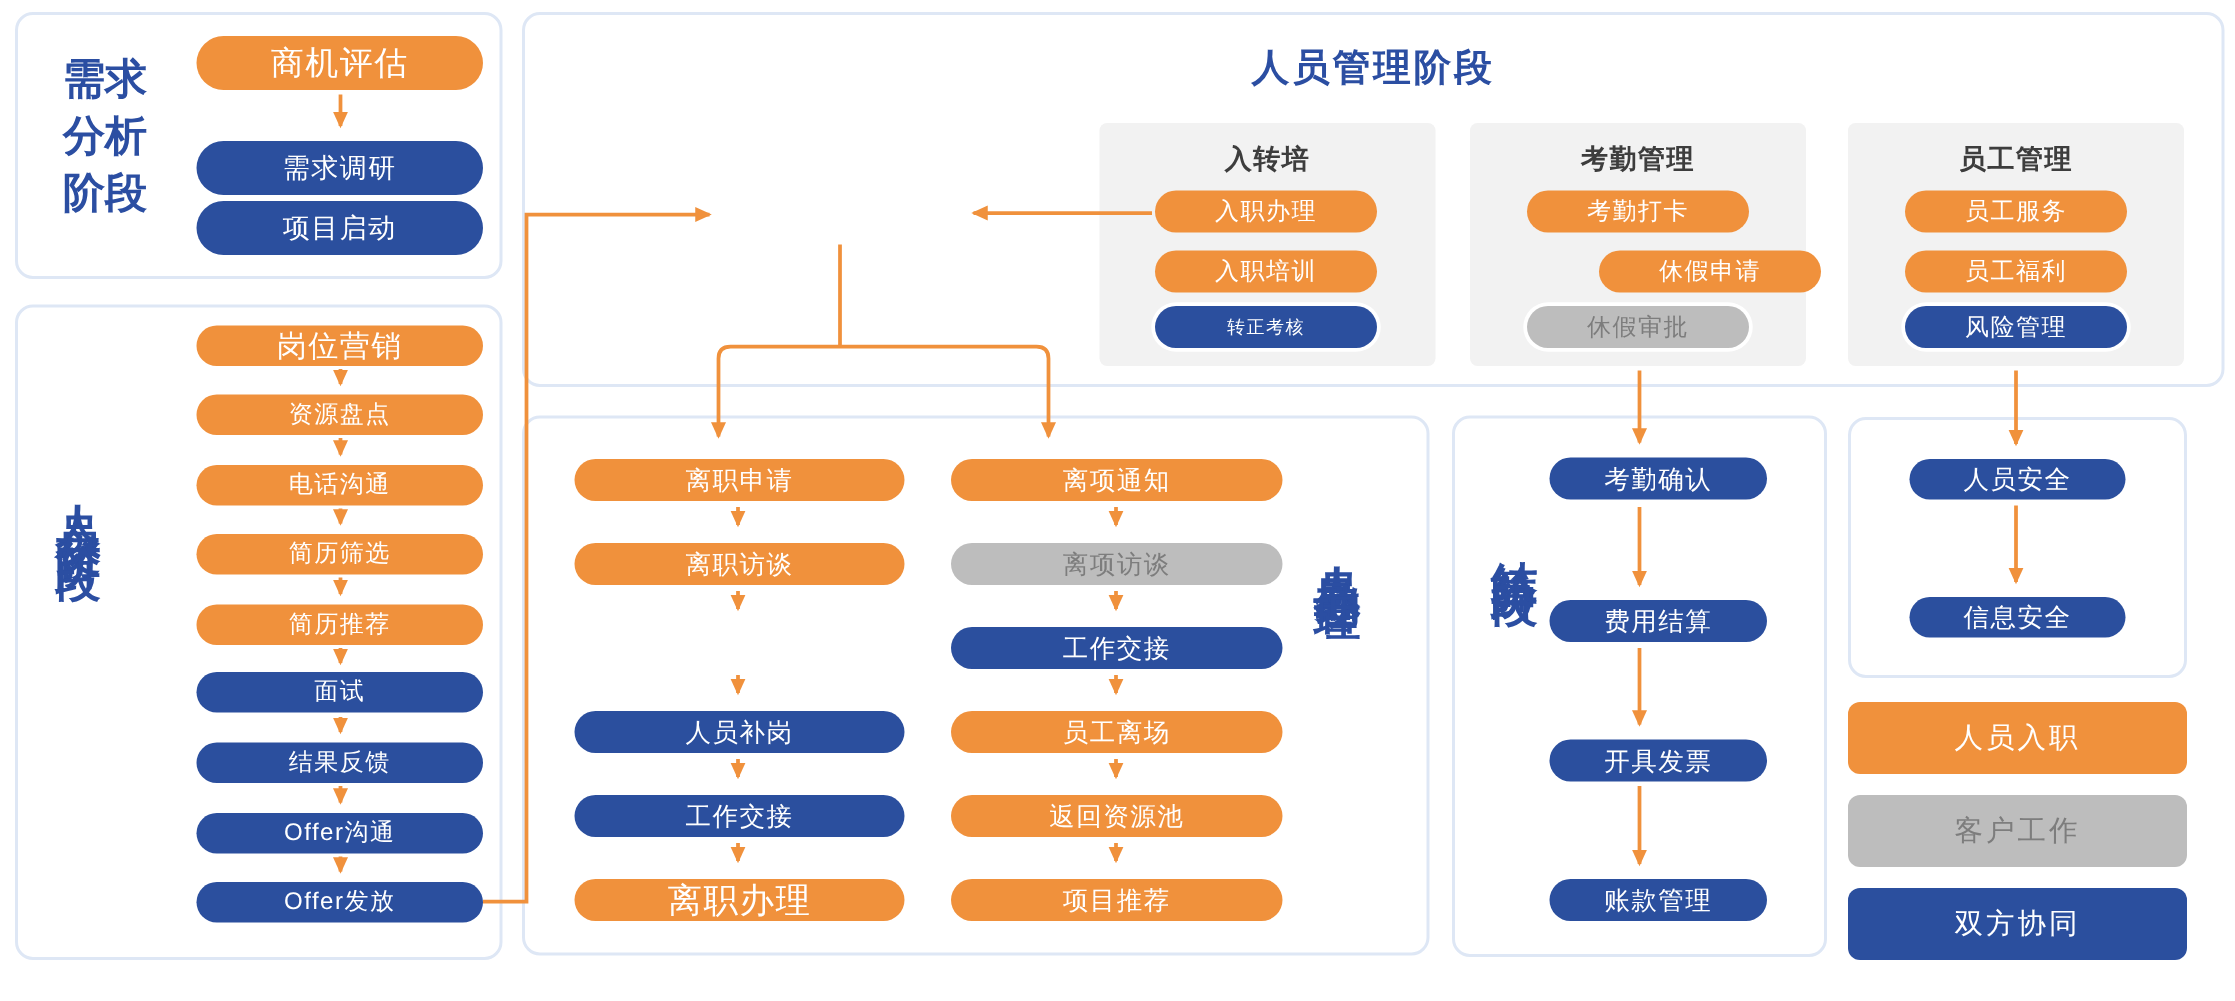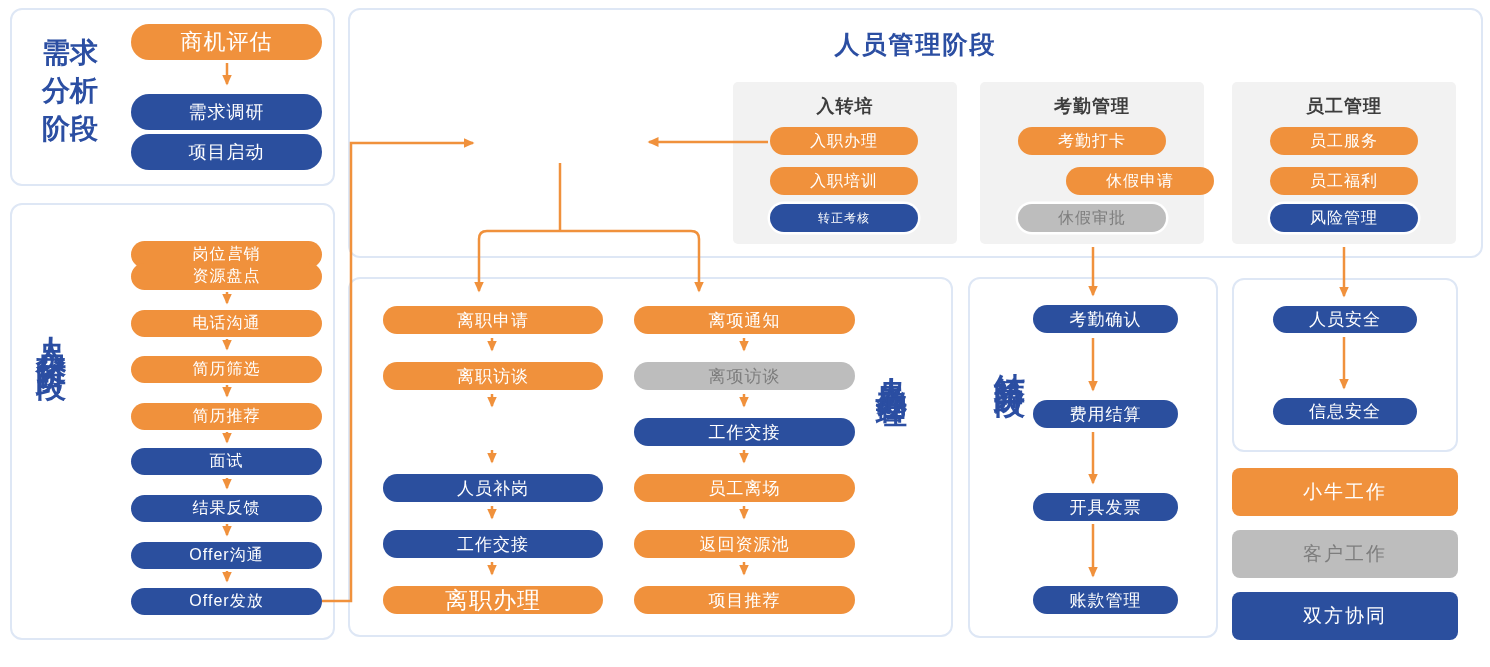--- a/index.html
+++ b/index.html
@@ -38,21 +38,21 @@
   <div class="htitle" style="left:25px;top:34px;width:90px;font-size:28px;line-height:38px;">
     <div>需求</div>
     <div>分析</div>
     <div>阶段</div>
   </div>
   <div class="pill t-vendor" style="left:131px;top:24px;width:191px;height:36px;font-size:22px;">商机评估</div>
   <div class="pill t-joint" style="left:131px;top:94px;width:191px;height:36px;font-size:18px;">需求调研</div>
   <div class="pill t-joint" style="left:131px;top:134px;width:191px;height:36px;font-size:18px;">项目启动</div>
 
   <div class="vtitle" style="left:36px;top:312px;font-size:30px;letter-spacing:7px;">人员交付阶段</div>
-  <div class="pill t-vendor" style="left:131px;top:217px;width:191px;height:27px;font-size:16px;margin-top:24px;">岗位营销</div>
+  <div class="pill t-vendor" style="left:131px;top:217px;width:191px;height:27px;font-size:20px;">岗位营销</div>
   <div class="pill t-vendor" style="left:131px;top:263px;width:191px;height:27px;font-size:16px;">资源盘点</div>
   <div class="pill t-vendor" style="left:131px;top:310px;width:191px;height:27px;font-size:16px;">电话沟通</div>
   <div class="pill t-vendor" style="left:131px;top:356px;width:191px;height:27px;font-size:16px;">简历筛选</div>
   <div class="pill t-vendor" style="left:131px;top:403px;width:191px;height:27px;font-size:16px;">简历推荐</div>
   <div class="pill t-joint" style="left:131px;top:448px;width:191px;height:27px;font-size:16px;">面试</div>
   <div class="pill t-joint" style="left:131px;top:495px;width:191px;height:27px;font-size:16px;">结果反馈</div>
   <div class="pill t-joint" style="left:131px;top:542px;width:191px;height:27px;font-size:16px;">Offer沟通</div>
   <div class="pill t-joint" style="left:131px;top:588px;width:191px;height:27px;font-size:16px;">Offer发放</div>
 
   <div class="htitle" style="left:348px;top:28px;width:1135px;font-size:25px;letter-spacing:2px;">人员管理阶段</div>
@@ -92,21 +92,21 @@
 
   <div class="vtitle" style="left:994px;top:348px;font-size:31px;letter-spacing:5px;">结算阶段</div>
   <div class="pill t-joint" style="left:1033px;top:305px;width:145px;height:28px;font-size:17px;">考勤确认</div>
   <div class="pill t-joint" style="left:1033px;top:400px;width:145px;height:28px;font-size:17px;">费用结算</div>
   <div class="pill t-joint" style="left:1033px;top:493px;width:145px;height:28px;font-size:17px;">开具发票</div>
   <div class="pill t-joint" style="left:1033px;top:586px;width:145px;height:28px;font-size:17px;">账款管理</div>
 
   <div class="pill t-joint" style="left:1273px;top:306px;width:144px;height:27px;font-size:17px;">人员安全</div>
   <div class="pill t-joint" style="left:1273px;top:398px;width:144px;height:27px;font-size:17px;">信息安全</div>
 
-  <div class="legend-box t-vendor" style="top:468px;">小牛工作</div>
+  <div class="legend-box t-vendor" style="top:468px;">人员入职</div>
   <div class="legend-box t-client" style="top:530px;">客户工作</div>
   <div class="legend-box t-joint" style="top:592px;">双方协同</div>
 
   <svg id="wires" viewBox="0 0 1490 667">
     <defs>
       <marker id="ah" markerUnits="userSpaceOnUse" markerWidth="12" markerHeight="11" refX="9.5" refY="5" orient="auto">
         <path d="M0 0 L11 5 L0 10 Z" fill="#F0913C"></path>
       </marker>
     </defs>
 

